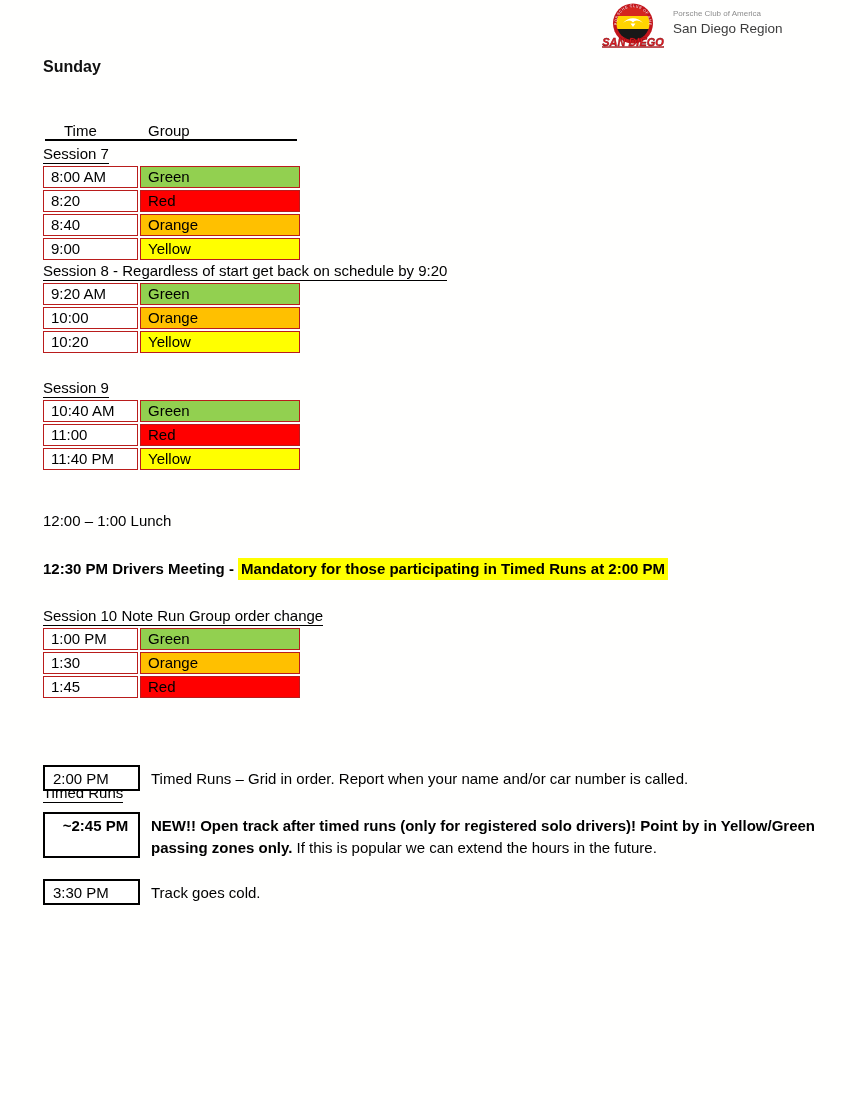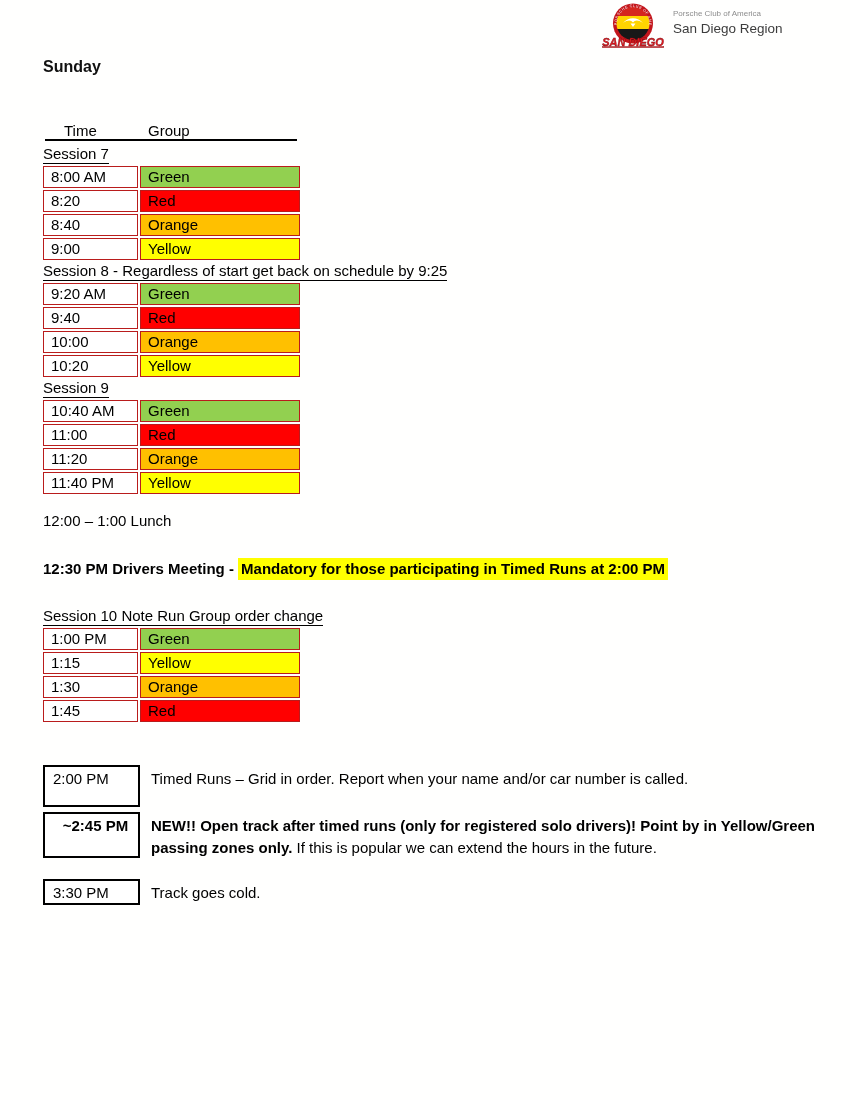--- a/index.html
+++ b/index.html
@@ -48,21 +48,21 @@
   
   .timed-label { position:absolute; left:43px; top:784px; }
   .timed-label span { display:inline-block; font-size:15px; line-height:16px;
                       border-bottom:1.5px solid #000; padding-bottom:1px; }
   .event { position:absolute; left:43px; display:flex; gap:11px; width:792px; }
   #event-0 { top:765px; }
   #event-1 { top:812px; }
   #event-2 { top:879px; }
   .time-box { flex:0 0 97px; width:97px; border:2px solid #000;
               font-size:15px; padding:3px 0 0 8px; background:#fff; }
-  #event-0 .time-box { height:42px; }
+  #event-0 .time-box { height:26px; }
   #event-1 .time-box { height:46px;text-align:center; }
   #event-2 .time-box { height:26px; }
   .desc { font-size:15px; line-height:21.5px; padding-top:3px; }
   .desc .bold { font-weight:bold; }
 </style>
 </head>
 <body>
 
 <div class="page">
 
@@ -117,30 +117,26 @@
             <td class="group-cell" style="background: rgb(255, 192, 0);">Orange</td>
           </tr>
           <tr>
             <td class="time-cell">9:00</td>
             <td class="group-cell" style="background: rgb(255, 255, 0);">Yellow</td>
           </tr>
         </tbody>
       </table>
   </div>
   <div class="session" id="session-1">
-    <span class="session-label">Session 8 - Regardless of start get back on schedule by 9:25</span>
+    <span class="session-label">Session 8 - Regardless of start get back on schedule by 9:20</span>
     <table>
         <tbody>
           <tr>
             <td class="time-cell">9:20 AM</td>
             <td class="group-cell" style="background: rgb(146, 208, 80);">Green</td>
-          </tr>
-          <tr>
-            <td class="time-cell">9:40</td>
-            <td class="group-cell" style="background: rgb(255, 0, 0);">Red</td>
           </tr>
           <tr>
             <td class="time-cell">10:00</td>
             <td class="group-cell" style="background: rgb(255, 192, 0);">Orange</td>
           </tr>
           <tr>
             <td class="time-cell">10:20</td>
             <td class="group-cell" style="background: rgb(255, 255, 0);">Yellow</td>
           </tr>
         </tbody>
@@ -152,48 +148,40 @@
         <tbody>
           <tr>
             <td class="time-cell">10:40 AM</td>
             <td class="group-cell" style="background: rgb(146, 208, 80);">Green</td>
           </tr>
           <tr>
             <td class="time-cell">11:00</td>
             <td class="group-cell" style="background: rgb(255, 0, 0);">Red</td>
           </tr>
           <tr>
-            <td class="time-cell">11:20</td>
-            <td class="group-cell" style="background: rgb(255, 192, 0);">Orange</td>
-          </tr>
-          <tr>
             <td class="time-cell">11:40 PM</td>
             <td class="group-cell" style="background: rgb(255, 255, 0);">Yellow</td>
           </tr>
         </tbody>
       </table>
   </div>
 
   <div class="lunch">12:00 – 1:00 Lunch</div>
 
   <div class="meeting">
     <span>12:30 PM Drivers Meeting - </span><span class="hl" style="background: rgb(255, 255, 0);">Mandatory for those participating in Timed Runs at 2:00 PM</span>
   </div>
 
   <div class="session" id="session-3">
     <span class="session-label">Session 10 Note Run Group order change</span>
     <table>
         <tbody>
           <tr>
             <td class="time-cell">1:00 PM</td>
             <td class="group-cell" style="background: rgb(146, 208, 80);">Green</td>
-          </tr>
-          <tr>
-            <td class="time-cell">1:15</td>
-            <td class="group-cell" style="background: rgb(255, 255, 0);">Yellow</td>
           </tr>
           <tr>
             <td class="time-cell">1:30</td>
             <td class="group-cell" style="background: rgb(255, 192, 0);">Orange</td>
           </tr>
           <tr>
             <td class="time-cell">1:45</td>
             <td class="group-cell" style="background: rgb(255, 0, 0);">Red</td>
           </tr>
         </tbody>

